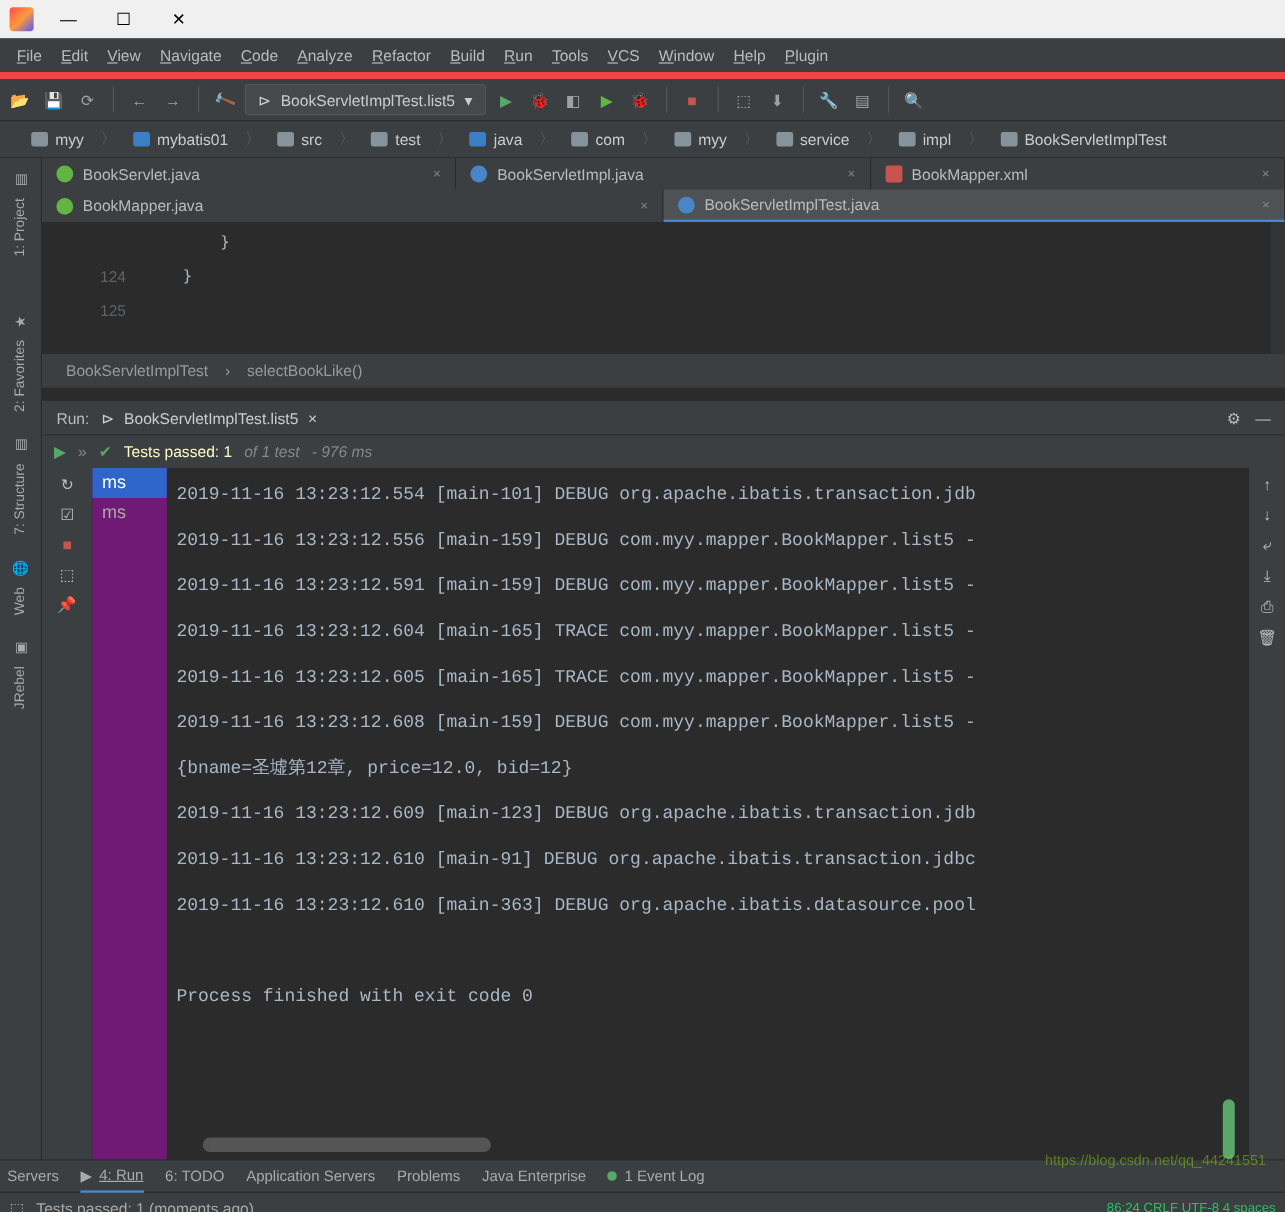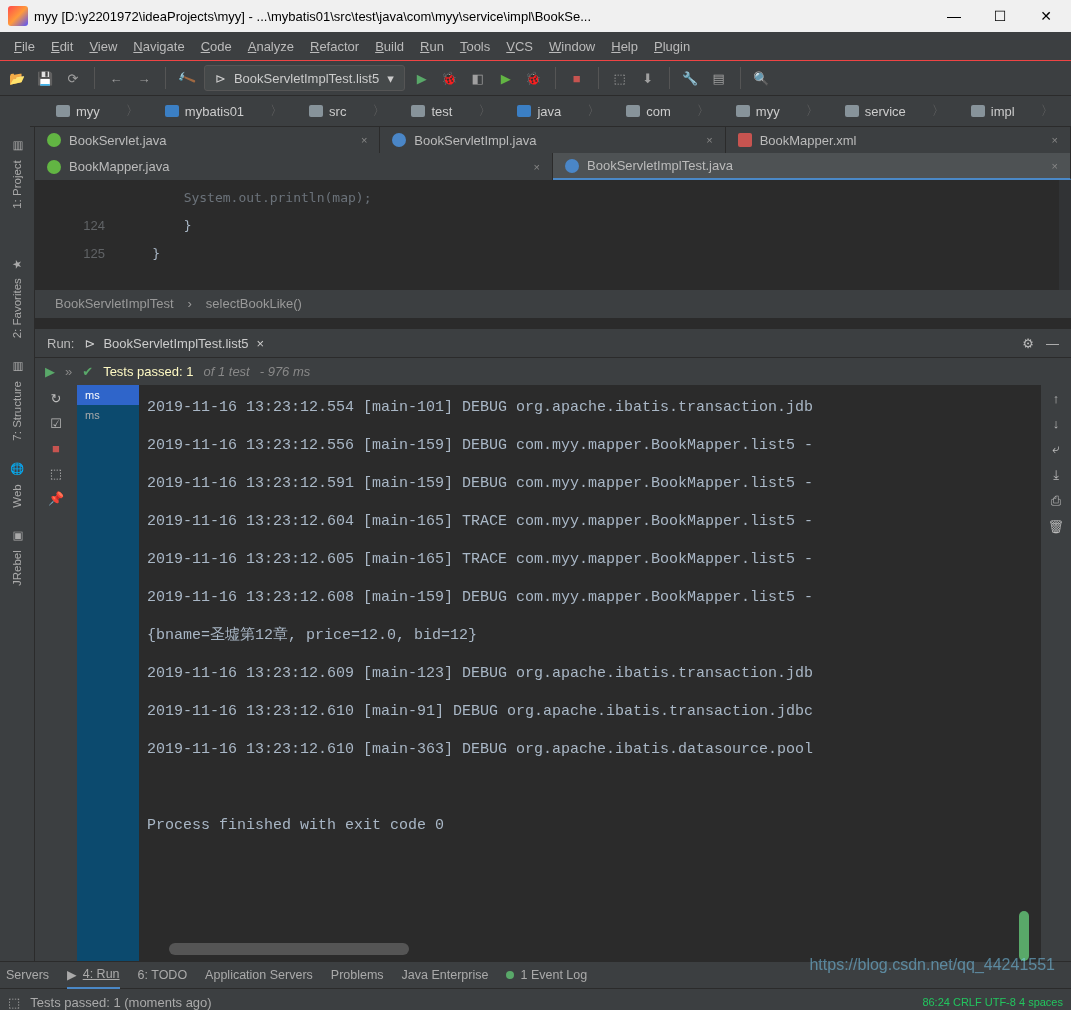--- a/index.html
+++ b/index.html
@@ -1,30 +1,30 @@
 <!DOCTYPE html>
 <html><head>
 <meta charset="utf-8">
 <style>
   html,body{margin:0;padding:0;height:100%;width:100%;font-family:"Segoe UI",Arial,sans-serif;font-size:13px;background:#3c3f41;color:#bbb;overflow:hidden;}
   .titlebar{height:32px;background:#f0f0f0;color:#000;display:flex;align-items:center;padding:0 2px;}
   .titlebar .logo{width:20px;height:20px;margin:0 6px;background:linear-gradient(135deg,#ff4b4b 0%,#ff9a3b 50%,#5454ff 100%);border-radius:3px;display:inline-block;}
   .titlebar .title{flex:1 1 auto;font-size:13px;white-space:nowrap;overflow:hidden;text-overflow:ellipsis;}
   .win-btns{display:flex;height:100%;}
   .win-btn{width:46px;display:flex;align-items:center;justify-content:center;font-size:14px;cursor:default;}
-  .menubar{height:28px;background:#3c3f41;display:flex;align-items:center;padding:0 6px;border-bottom:1px solid #ef4444;}
+  .menubar{height:28px;background:#3c3f41;display:flex;align-items:center;padding:0 6px;border-bottom:6px solid #ef4444;}
   .menubar span{margin:0 8px;color:#bbb;cursor:default;}
   .menubar span u{text-decoration:underline;}
   .toolbar{height:34px;background:#3c3f41;display:flex;align-items:center;padding:0 6px;border-bottom:1px solid #2b2b2b;gap:6px;}
   .tool-btn{width:22px;height:22px;display:flex;align-items:center;justify-content:center;color:#a0a0a0;cursor:default;}
   .sep{width:1px;height:22px;background:#555;margin:0 4px;}
   .run-config{display:flex;align-items:center;height:24px;background:#45494a;border-radius:3px;border:1px solid #555;padding:0 10px;gap:8px;color:#ccc;}
   .play{color:#59a869;}
   .bug{color:#499c54;}
-  .nav-bar{height:30px;display:flex;align-items:center;padding:0 18px;gap:16px;border-bottom:1px solid #2b2b2b;margin-left:30px;}
+  .nav-bar{height:30px;display:flex;align-items:center;padding:0 18px;gap:4px;border-bottom:1px solid #2b2b2b;}
   .nav-bar .crumb{display:flex;align-items:center;height:24px;padding:0 8px;color:#ccc;white-space:nowrap;}
   .nav-bar .arrow{color:#666;margin:0 2px;}
   .folder-icon{width:14px;height:12px;background:#87939a;border-radius:2px;display:inline-block;margin-right:6px;}
   .folder-icon.blue{background:#3b7fc4;}
   .body-wrap{display:flex;flex-direction:row;height:calc(100% - 32px - 28px - 34px - 30px - 26px - 26px);}
   .left-side{width:34px;background:#3c3f41;border-right:1px solid #2b2b2b;display:flex;flex-direction:column;align-items:center;padding-top:4px;gap:6px;}
   .side-tab{writing-mode:vertical-rl;transform:rotate(180deg);font-size:11.5px;color:#aaa;padding:8px 0;cursor:default;display:flex;align-items:center;gap:4px;}
   .side-tab .n{transform:rotate(90deg);display:inline-block;}
   .editor-area{flex:1 1 auto;display:flex;flex-direction:column;min-width:0;}
   .tab-row{display:flex;height:28px;background:#3c3f41;}
@@ -46,44 +46,43 @@
   .run-header .label{color:#bbb;}
   .run-tab{display:flex;align-items:center;gap:8px;color:#ccc;}
   .run-header .right{margin-left:auto;display:flex;gap:12px;align-items:center;}
   .test-status{height:28px;display:flex;align-items:center;padding:0 10px;gap:10px;background:#3c3f41;}
   .test-status .chev{color:#888;}
   .test-status .pass{color:#59a869;}
   .test-status .txt{color:#fef9c3;}
   .test-status .dim{color:#888;font-style:italic;}
   .run-body{flex:1 1 auto;display:flex;min-height:0;}
   .run-left{width:42px;background:#3c3f41;display:flex;flex-direction:column;align-items:center;padding-top:6px;gap:10px;}
-  .stacked{width:62px;background:#0c4a6e;display:flex;flex-direction:column;color:#aaa;font-size:11px;}
+  .stacked{width:62px;background:#701a75;display:flex;flex-direction:column;color:#aaa;font-size:15px;}
   .stacked div{padding:4px 8px;}
   .stacked .sel{background:#2f65ca;color:#fff;}
   .console{flex:1 1 auto;overflow:hidden;font-family:Consolas,"Courier New",monospace;color:#a9b7c6;font-size:15px;line-height:38px;padding:4px 0 0 8px;white-space:pre;position:relative;}
   .console .line{display:block;}
   .console-right{width:30px;background:#3c3f41;display:flex;flex-direction:column;align-items:center;gap:10px;padding-top:6px;}
   .bottom-tabs{height:26px;background:#3c3f41;display:flex;align-items:center;padding:0 6px;gap:18px;border-top:1px solid #2b2b2b;}
   .bottom-tab{display:flex;align-items:center;gap:6px;color:#aaa;font-size:12.5px;cursor:default;}
   .bottom-tab.active{border-bottom:2px solid #4a88c7;height:100%;}
   .status-bar{height:26px;background:#3c3f41;display:flex;align-items:center;padding:0 8px;border-top:1px solid #2b2b2b;}
   .status-bar .left{display:flex;align-items:center;gap:10px;color:#aaa;}
   .status-bar .right{margin-left:auto;color:#22c55e;font-size:11px;}
   .greenbox{width:8px;height:8px;background:#59a869;border-radius:50%;display:inline-block;}
   .hammer{color:#499c54;transform:rotate(-25deg);}
-  .watermark{position:absolute;bottom:36px;right:16px;color:#7dd3fc;font-size:16px;opacity:.5;}
+  .watermark{position:absolute;bottom:36px;right:16px;color:#84cc16;font-size:12px;opacity:.5;}
   .hscroll{position:absolute;bottom:0;left:0;width:240px;height:12px;background:#555;border-radius:6px;margin:6px 0 6px 30px;}
   .vscroll{position:absolute;right:12px;bottom:0;width:10px;height:50px;background:#59a869;border-radius:5px;}
 </style>
 </head>
 <body>
 
 <div class="titlebar">
   <span class="logo"></span>
-  <span class="title">myy [D:\y2201972\ideaProjects\myy] - ...\mybatis01\src\test\java\com\myy\service\impl\BookSe...</span>
   <div class="win-btns">
     <div class="win-btn">—</div>
     <div class="win-btn">☐</div>
     <div class="win-btn">✕</div>
   </div>
 </div>
 
 <div class="menubar" id="menubar">
     <span><u>F</u>ile</span>
     <span><u>E</u>dit</span>
@@ -227,21 +226,20 @@
         </div>
       </div>
 
     <div class="editor">
       <div class="gutter">
         <div style="color:#555;opacity:.6">&nbsp;</div>
         <div>124</div>
         <div>125</div>
       </div>
       <div class="code">
-        <div style="opacity:.5">&nbsp;&nbsp;&nbsp;&nbsp;&nbsp;&nbsp;&nbsp;&nbsp;<span>System.out.println(map);</span></div>
         <div>&nbsp;&nbsp;&nbsp;&nbsp;&nbsp;&nbsp;&nbsp;&nbsp;<span>}</span></div>
         <div>&nbsp;&nbsp;&nbsp;&nbsp;<span>}</span></div>
       </div>
       <div class="minimap"></div>
     </div>
 
     <div class="breadcrumb-bar">
       <span>BookServletImplTest</span>
       <span>›</span>
       <span>selectBookLike()</span>

